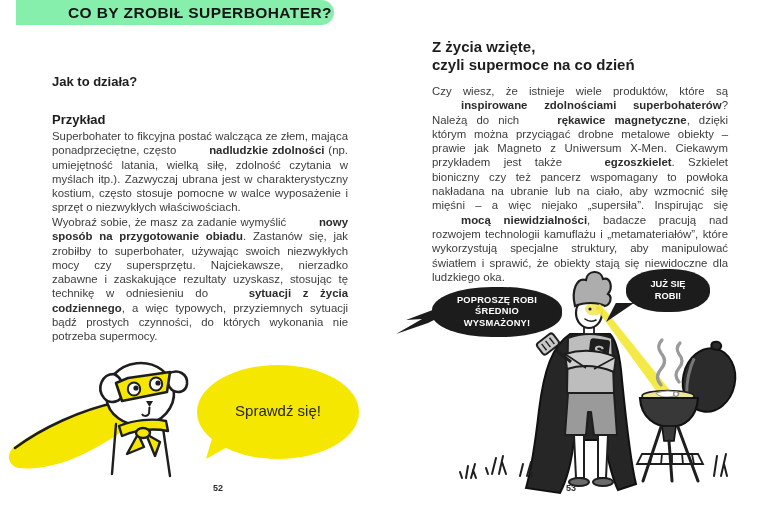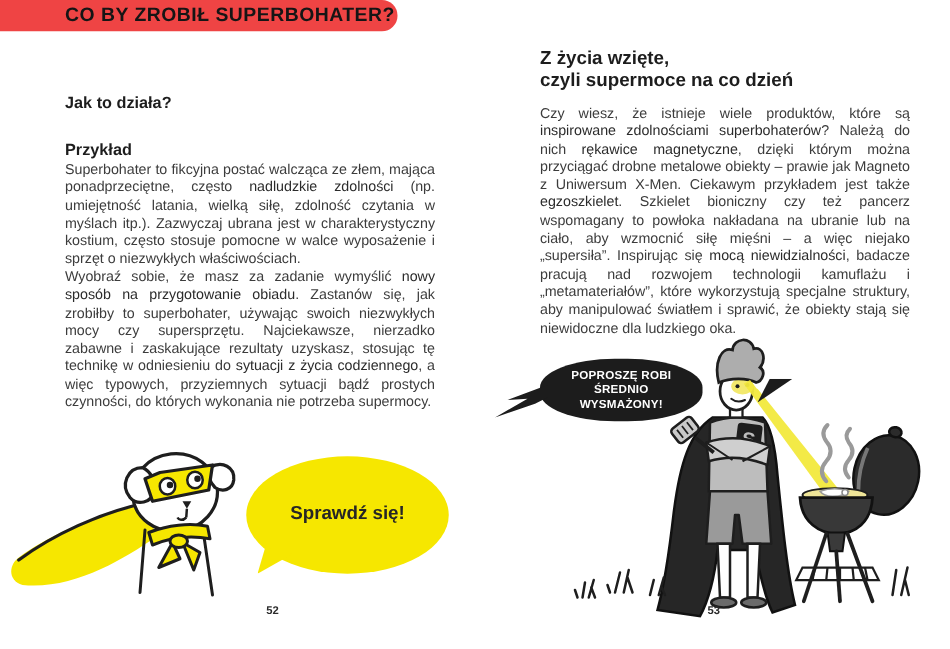--- a/index.html
+++ b/index.html
@@ -2,46 +2,46 @@
 <html><head>
 <meta charset="utf-8">
 <style>
   html,body{margin:0;padding:0;background:#ffffff;}
   .spread{
     position:relative;width:760px;height:519px;background:#ffffff;overflow:hidden;
     font-family:"Liberation Sans","DejaVu Sans",sans-serif;color:#3c3c3c;
   }
   
   .banner{
-    position:absolute;left:0;top:45;width:318px;height:25px;
-    background:#ef4444;border-radius:0 13px 13px 0;
+    position:absolute;left:16px;top:45;width:318px;height:25px;
+    background:#86efac;border-radius:0 13px 13px 0;
     display:flex;align-items:center;
   }
   .banner-title{
     margin-left:52px;font-size:15.5px;font-weight:800;color:#151515;letter-spacing:.4px;white-space:nowrap;
   }
   .h-sub{position:absolute;left:52px;font-size:13px;font-weight:800;color:#1d1d1d;}
   .h-jak{top:74px;}
   .h-przyklad{top:112px;}
   .body-par{position:absolute;left:52px;width:296px;font-size:11.4px;line-height:14.3px;text-align:justify;color:#3c3c3c;}
-  .body-par b{font-weight:400;color:#2b2b2b;}
+  .body-par b{font-weight:700;color:#2b2b2b;margin-left:29px;}
   .p-intro{top:92px;text-align:left;}
   .p-example{top:129px;}
   .p-task{top:215px;}
   .pagenum{position:absolute;font-size:9px;font-weight:700;color:#2b2b2b;}
   .pn-left{left:181px;top:483px;margin-left:32px;}
   .pn-right{left:566px;top:483px;}
   
   .check-bubble{
     position:absolute;left:197px;top:365px;width:162px;height:94px;
     background:#F6E700;border-radius:50%;
     display:flex;flex-direction:column;align-items:center;justify-content:center;
     text-align:center;padding:4px 10px;box-sizing:border-box;
   }
-  .check-title{font-size:15px;font-weight:700;color:#262626;margin-bottom:3px;}
+  .check-title{font-size:15px;font-weight:400;color:#262626;margin-bottom:3px;}
   .check-text{font-size:10.6px;line-height:12.6px;font-weight:600;color:#333;}
   .check-tail{
     position:absolute;left:206px;top:438px;width:28px;height:21px;background:#F6E700;
     clip-path:polygon(22% 0,100% 25%,0 100%);
   }
   
   .sb{
     position:absolute;background:#1C1C1C;color:#ffffff;border-radius:46%;
     display:flex;align-items:center;justify-content:center;text-align:center;
     font-weight:800;box-sizing:border-box;
@@ -216,17 +216,18 @@
       <path d="M112,224 L116,208 M119,224 L123,206 M126,224 L122,212 M108,224 L106,218"></path>
       <path d="M140,226 L143,214 M147,226 L151,212 M152,226 L149,219"></path>
       <path d="M334,226 L337,206 M341,226 L346,204 M347,226 L344,214"></path>
     </g>
   </svg>
 
   <div class="sb sb-customer">POPROSZĘ ROBI ŚREDNIO WYSMAŻONY!</div>
   <svg class="sb-zigzag" viewBox="0 0 42 30">
     <polygon points="42,2 10,14 26,13 0,28 32,17 42,12" fill="#1C1C1C"></polygon>
   </svg>
+  <div class="sb sb-hero">JUŻ SIĘ ROBI!</div>
   <div class="sb-hero-tail"></div>
 
   <div class="pagenum pn-right">53</div>
 
 </div>
 
 </body></html>

